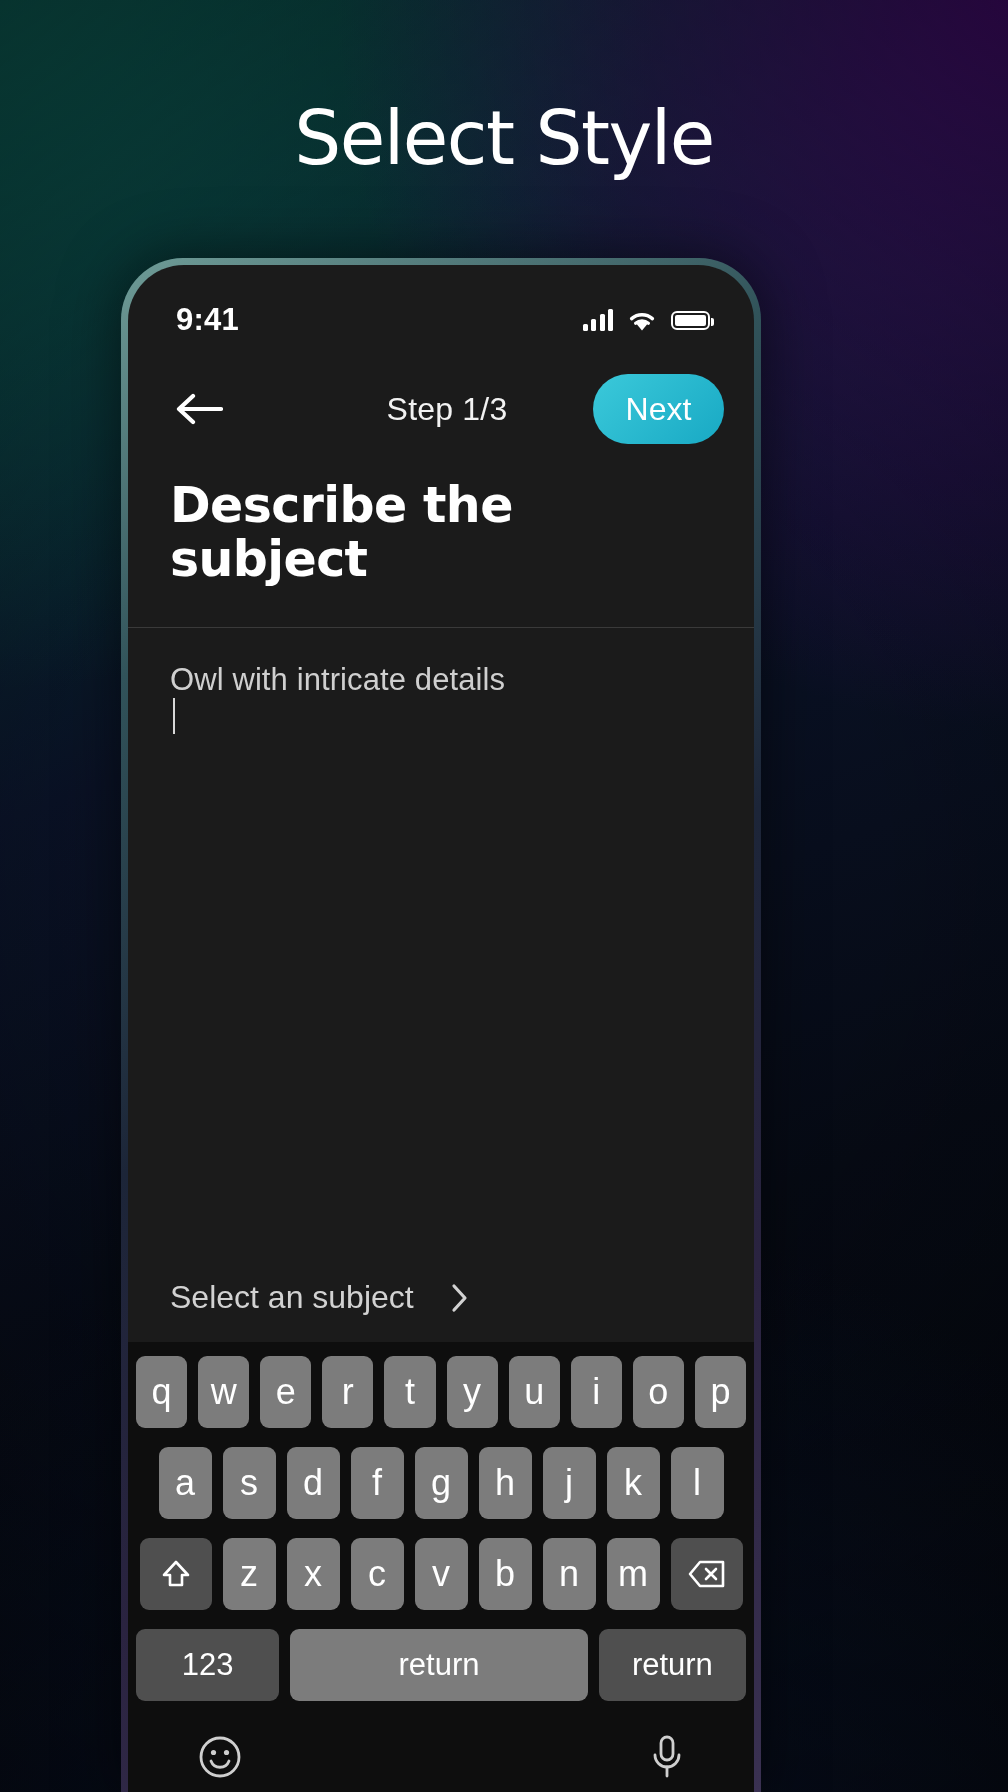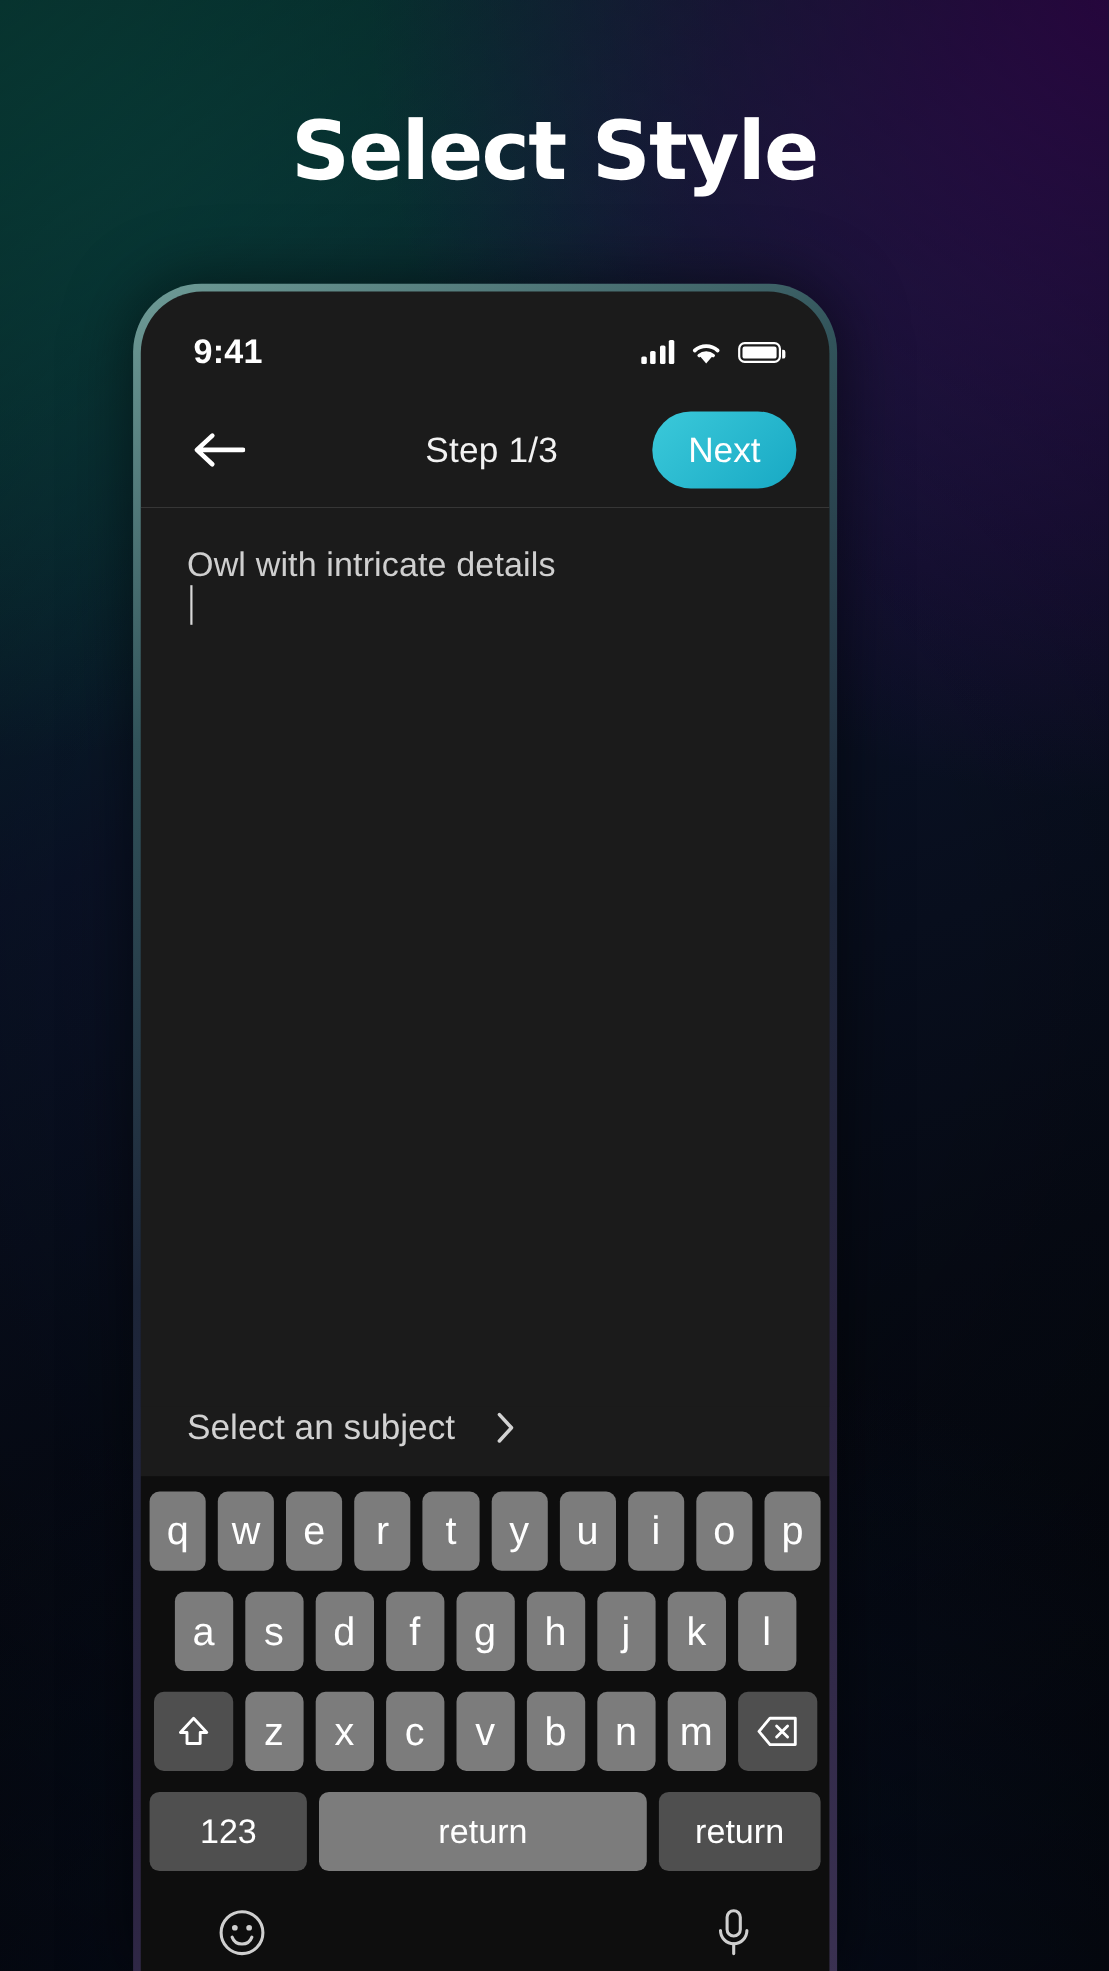--- a/index.html
+++ b/index.html
@@ -21,21 +21,21 @@
   }
   #bg-vignette{
     position:absolute; inset:0;
     background:radial-gradient(120% 75% at 50% 48%, rgba(0,0,0,0) 30%, rgba(0,0,0,.55) 100%);
   }
   
   #page-title{
     position:absolute; top:96px; left:0; right:0;
     text-align:center;
     font-size:74px; line-height:1.15;
-    font-weight:700; letter-spacing:-1.5px;
+    font-weight:400; letter-spacing:-1.5px;
     color:#ffffff;
     font-family:"DejaVu Sans", sans-serif;
   }
   
   #phone-frame{
     position:absolute;
     left:121px; top:258px;
     width:640px; height:1540px;
     border-radius:62px 62px 0 0;
     padding:7px 7px 0 7px;
@@ -195,20 +195,21 @@
     <div id="nav-bar">
       <div id="back-button">
         <svg width="48" height="34" viewBox="0 0 48 34">
           <path d="M46 17 H5 M18 4 L4 17 L18 30" stroke="#fff" stroke-width="4.2" fill="none" stroke-linecap="round" stroke-linejoin="round"></path>
         </svg>
       </div>
       <div id="step-label">Step 1/3</div>
       <button id="next-button">Next</button>
     </div>
 
+    <div id="screen-heading">Describe the subject</div>
     <div id="content-divider"></div>
 
     <div id="prompt-area">
       <div id="prompt-line">
         <span id="prompt-text">Owl with intricate details</span>
         <span id="prompt-caret"></span>
       </div>
     </div>
 
     <div id="select-subject-row">

